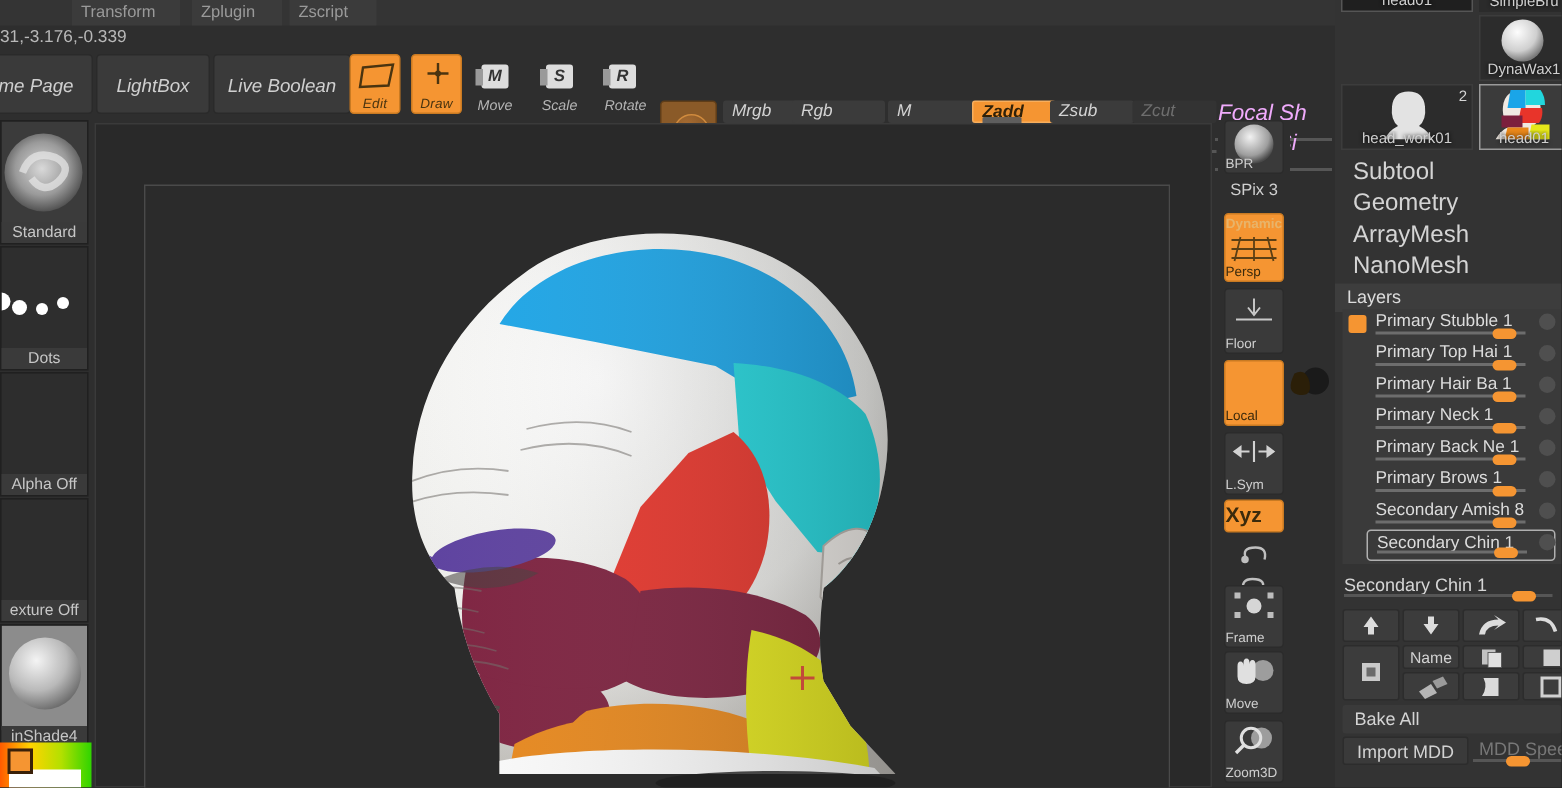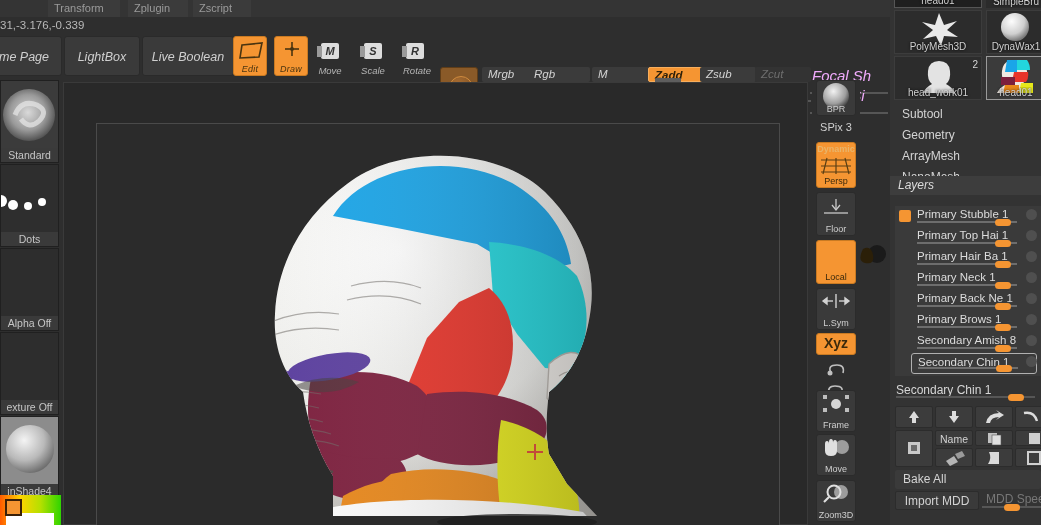--- a/index.html
+++ b/index.html
@@ -88,40 +88,40 @@
     border:1px solid #4a4a4a;box-sizing:border-box;overflow:hidden;}
   .tophandle{position:absolute;left:655px;top:78px;width:26px;height:9px;background:#5e5e5e;border-radius:1px;}
 
   
   .rstrip{position:absolute;left:812px;top:80px;width:48px;height:445px;background:#2e2e2e;}
   .sbtn{
     position:absolute;left:4px;width:40px;background:#3a3a3a;border:1px solid #2b2b2b;
     border-radius:3px;box-sizing:border-box;
   }
   .sbtn.on{background:#f59532;border-color:#c97a22;}
-  .sbtn .cap{position:absolute;left:0;bottom:1px;width:100%;text-align:center;font-size:9px;color:#cfcfcf;}
+  .sbtn .cap{position:absolute;left:0;bottom:1px;width:100%;text-align:left;font-size:9px;color:#cfcfcf;}
   .sbtn.on .cap{color:#3b2a0c;}
   .sbtn .hd{position:absolute;left:0;top:1px;width:100%;text-align:center;font-size:9px;color:#e8b46a;font-weight:bold;}
   .plainlabel{position:absolute;font-size:11px;color:#cfcfcf;text-align:center;width:48px;left:0;}
 
   
   .rpanel{position:absolute;left:890px;top:0;width:151px;height:525px;background:#333;}
   .tool-thumb{
     position:absolute;background:#2c2c2c;border:1px solid #3c3c3c;box-sizing:border-box;
   }
   .tool-thumb .cap{
     position:absolute;left:0;bottom:1px;width:100%;text-align:center;font-size:10px;color:#d0d0d0;
     text-shadow:0 0 3px #000;white-space:nowrap;overflow:hidden;
   }
   .tool-thumb.sel{border:1px solid #9a9a9a;background:#3b3b3b;}
   .tool-thumb .cnt{position:absolute;right:3px;top:2px;font-size:10px;color:#d6d6d6;}
 
   .pitem{
     position:absolute;left:0;width:151px;height:21px;line-height:21px;
-    font-size:12px;color:#d4d4d4;padding-left:12px;box-sizing:border-box;
+    font-size:16px;color:#d4d4d4;padding-left:12px;box-sizing:border-box;
   }
   .layersbox{position:absolute;left:5px;width:146px;background:#3a3a3a;box-sizing:border-box;}
   .lrow{position:absolute;left:0;width:146px;height:21px;}
   .lrow .nm{position:absolute;left:22px;top:0;font-size:11.5px;color:#dcdcdc;line-height:17px;white-space:nowrap;}
   .lrow .bar{position:absolute;left:22px;bottom:4px;height:2px;width:100px;background:#6d6d6d;}
   .lrow .knob{position:absolute;bottom:1px;left:100px;width:16px;height:7px;background:#f59532;border-radius:4px;}
   .lrow .dot{position:absolute;right:4px;top:3px;width:11px;height:11px;border-radius:50%;background:#4f4f4f;}
   .lrow.sel{border:1px solid #b0b0b0;border-radius:3px;box-sizing:border-box;}
   .lrow .eye{position:absolute;left:4px;top:4px;width:12px;height:12px;background:#f59532;border-radius:2px;}
 
@@ -526,26 +526,20 @@
 
   <div class="rpanel">
 
     <div class="tool-thumb" style="left:4px;top:-8px;width:88px;height:16px;background:#1f1f1f;border:1px solid #555;">
       <span class="cap">head01</span>
     </div>
     <div class="tool-thumb" style="left:96px;top:-8px;width:60px;height:16px;background:#2b2b2b;border:none;">
       <span class="cap">SimpleBru</span>
     </div>
 
-    <div class="tool-thumb" style="left:4px;top:10px;width:88px;height:44px;">
-      <svg width="88" height="36" viewBox="0 0 88 36">
-        <path d="M44 2 L49 14 L62 10 L52 19 L63 26 L49 25 L46 35 L41 25 L28 28 L38 19 L27 11 L40 14 Z" fill="#e9e9e9"></path>
-      </svg>
-      <span class="cap">PolyMesh3D</span>
-    </div>
 
     <div class="tool-thumb" style="left:96px;top:10px;width:60px;height:44px;">
       <svg width="60" height="34" viewBox="0 0 60 34">
         <defs>
             <radialGradient id="dw" cx="38%" cy="30%" r="70%">
           <stop offset="0%" stop-color="#fdfdfd"></stop>
               <stop offset="65%" stop-color="#cfcfcf"></stop>
               <stop offset="100%" stop-color="#7a7a7a"></stop>
         </radialGradient>
           </defs>
@@ -573,21 +567,21 @@
         <path d="M18 28 h14 v8 h-16 Z" fill="#e8871a"></path>
       </svg>
       <span class="cap">head01</span>
     </div>
 
     <div class="pitem" style="top:104px;">Subtool</div>
     <div class="pitem" style="top:125px;">Geometry</div>
     <div class="pitem" style="top:146px;">ArrayMesh</div>
     <div class="pitem" style="top:167px;">NanoMesh</div>
 
-    <div class="hdr" style="top:176px;font-style:italic;">Layers</div>
+    <div class="hdr" style="top:189px;">Layers</div>
 
     <div class="layersbox" style="top:206px;height:170px;">
 
       <div class="lrow" style="top:0;">
         <span class="eye"></span>
         <span class="nm">Primary Stubble 1</span>
         <span class="bar"></span>
         <span class="knob"></span>
         <span class="dot"></span>
       </div>

